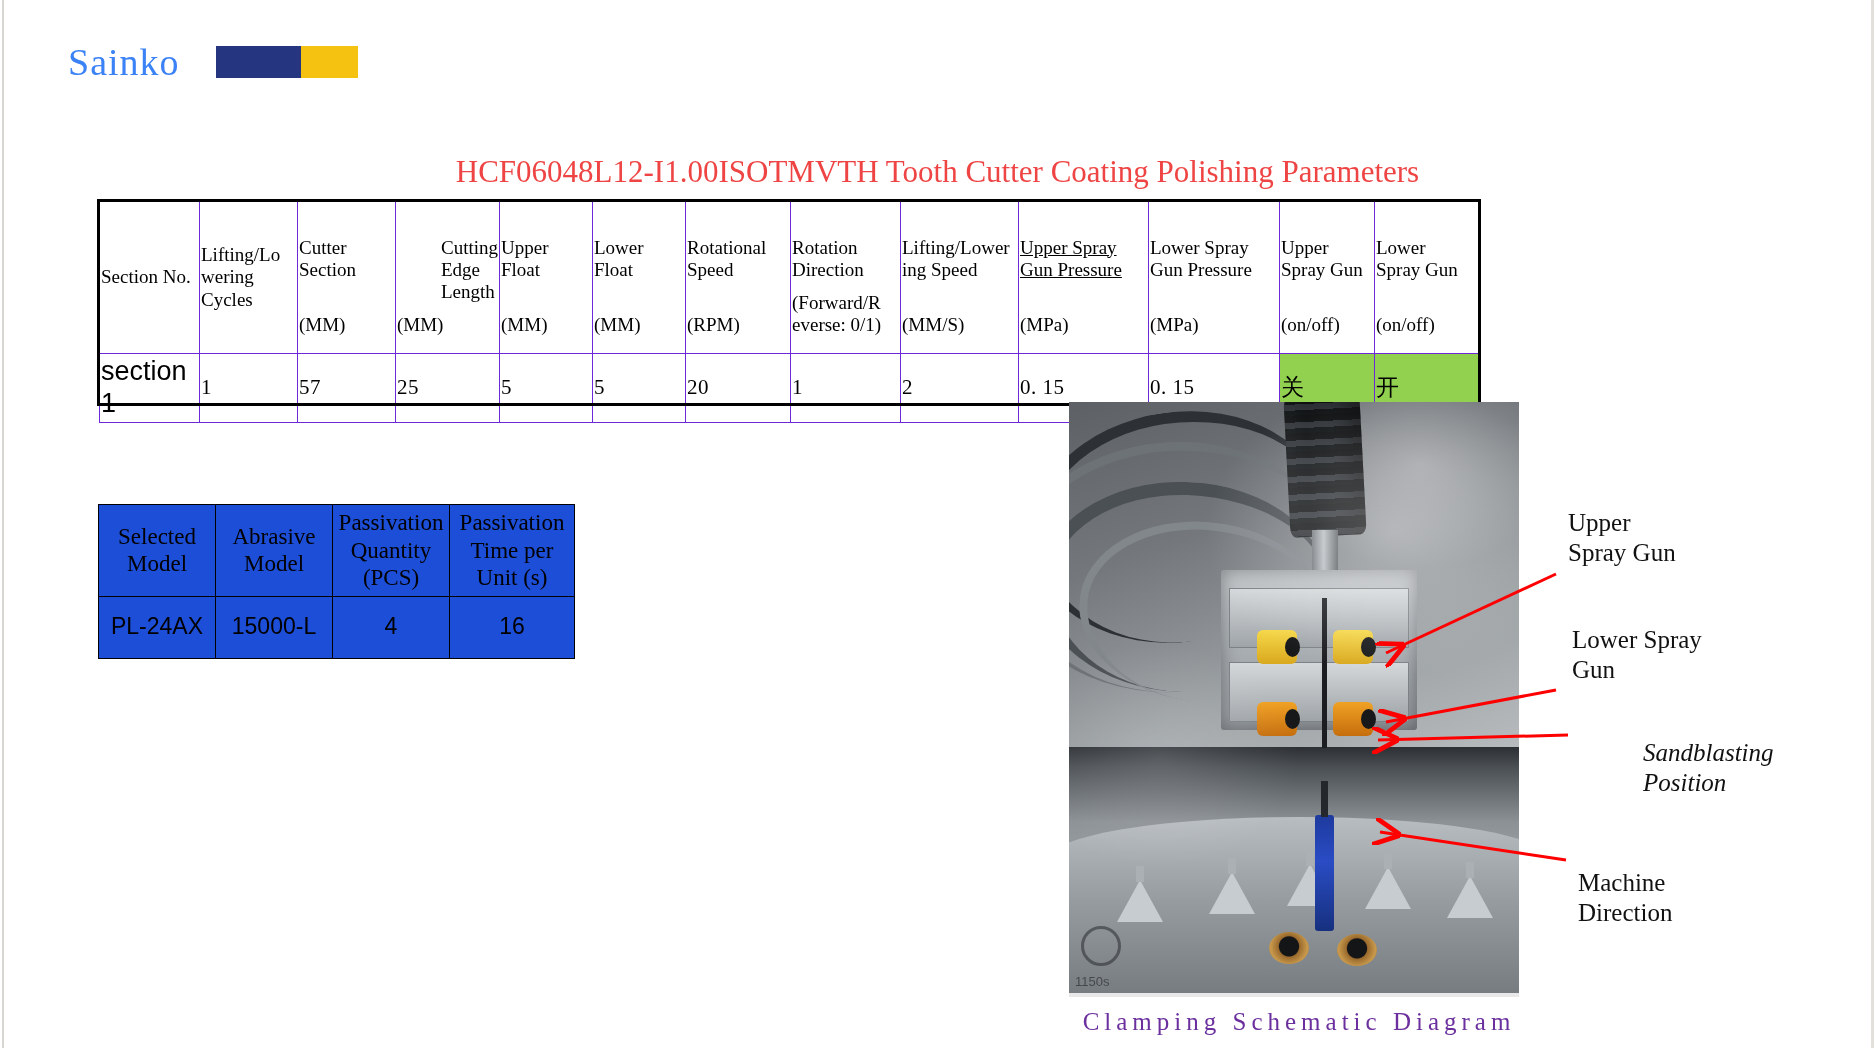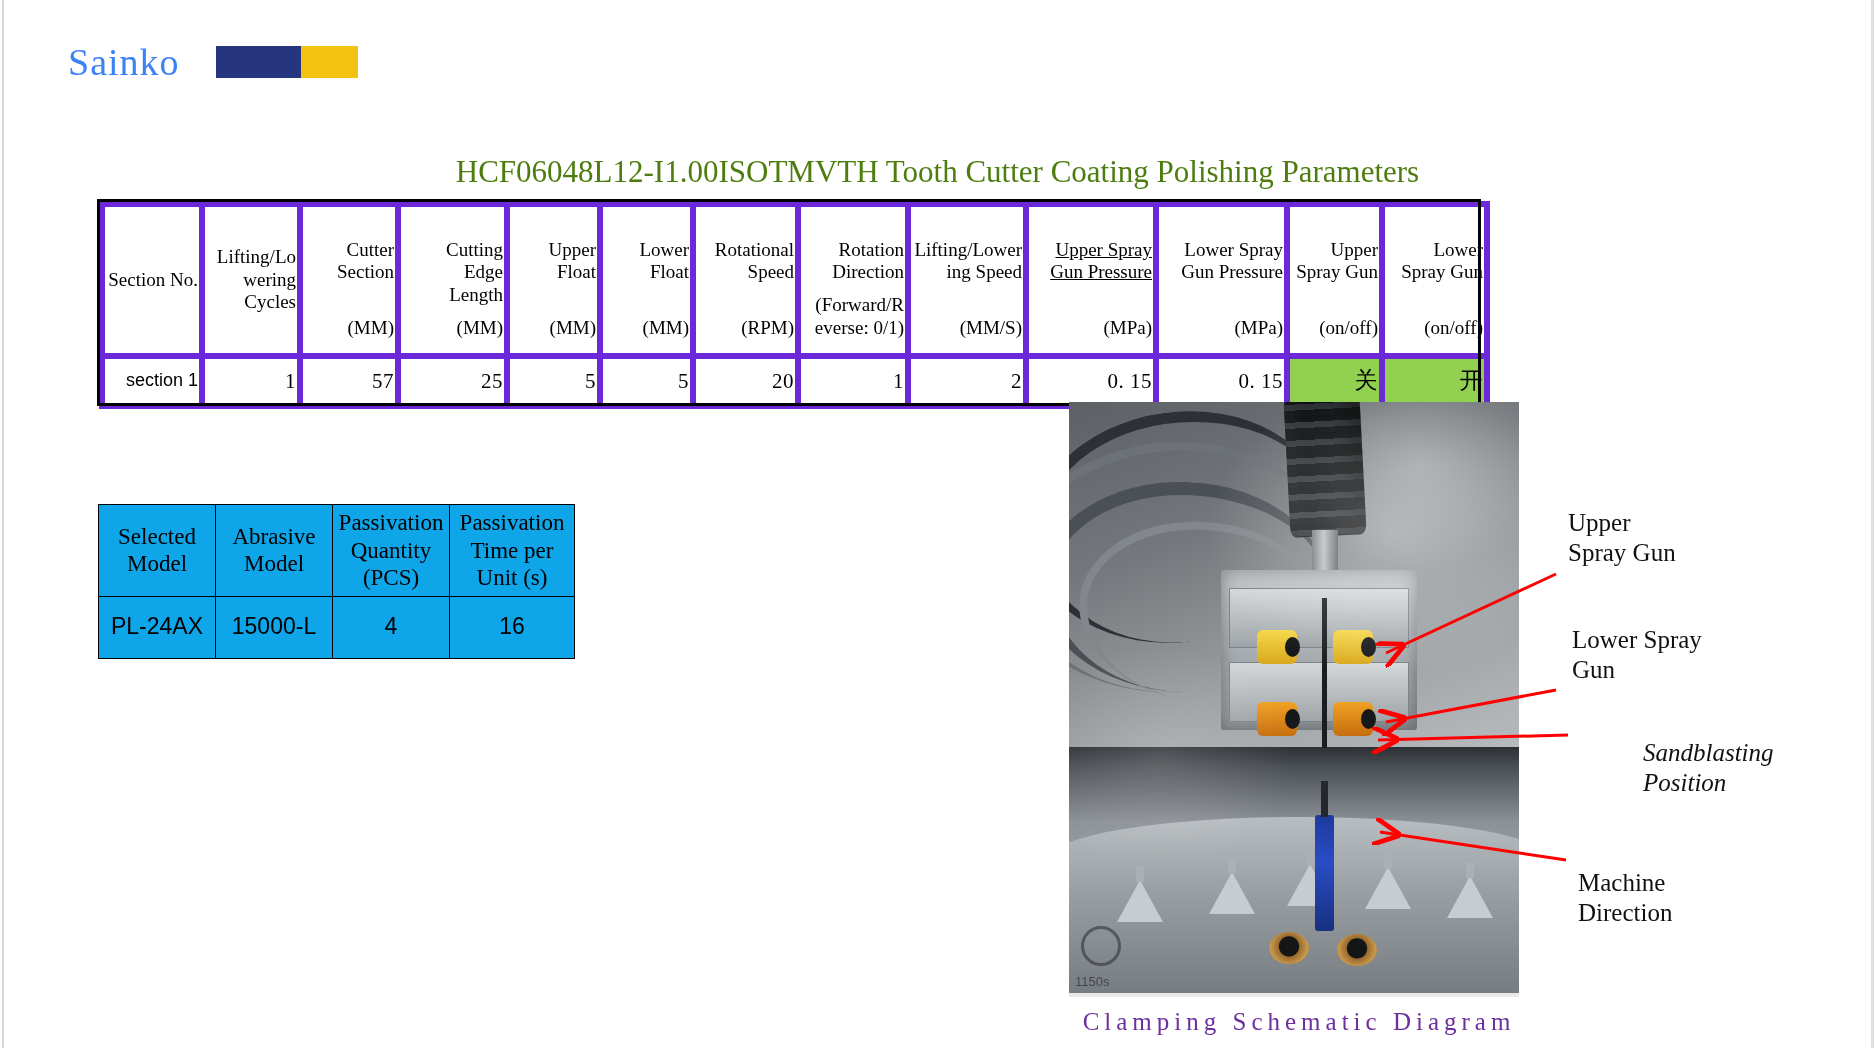--- a/index.html
+++ b/index.html
@@ -50,22 +50,22 @@
   }
 
   
   .params-table {
     position: absolute; left: 99px; top: 201px;
     border-collapse: collapse;
     table-layout: fixed;
     background: #fff;
   }
   .params-table td, .params-table th {
-    border: 6px solid #6d28d9;
-    text-align: right;
+    border: 1px solid #6d28d9;
+    text-align: left;
     vertical-align: middle;
     font-family: "Liberation Serif", serif;
     font-size: 19px;
     line-height: 1.18;
     padding: 2px 1px;
   }
   .params-table thead th {
     height: 152px;
     font-weight: normal;
   }
@@ -77,41 +77,41 @@
   .params-table thead th .hdr .unit { padding-bottom: 8px; }
   .params-table thead th.nounit .hdr { justify-content: center; }
   .params-table thead th.nounit .hdr .lbl { padding-top: 0; }
   .params-table tbody td {
     height: 50px;
     font-size: 21px;
     letter-spacing: 0.5px;
   }
   .params-table tbody td.section-cell {
     font-family: "Liberation Sans", sans-serif;
-    font-size: 18px;
+    font-size: 27px;
     letter-spacing: 0;
   }
   .params-table tbody td.green {
     background: #92d050;
     font-family: "DejaVu Sans", sans-serif;
     font-size: 23px;
   }
   
   .params-wrap-border {
     position: absolute; left: 97px; top: 199px;
     border: 3px solid #000;
     pointer-events: none;
   }
 
   
   .abrasive-table {
     position: absolute; left: 98px; top: 504px;
     border-collapse: collapse;
     table-layout: fixed;
-    background: #0ea5e9;
+    background: #1d4ed8;
   }
   .abrasive-table th, .abrasive-table td {
     border: 1px solid #000;
     text-align: center; vertical-align: middle;
     font-family: "Liberation Serif", serif;
     font-size: 23px;
     line-height: 1.2;
     font-weight: normal;
     padding: 4px 2px;
   }
@@ -294,21 +294,21 @@
 <div class="page-edge-right"></div>
 
 <div class="brand">
   <div class="brand-name">Sainko</div>
   <div class="brand-bar">
     <div class="blue" style="background: rgb(37, 53, 127);"></div>
     <div class="gold" style="background: rgb(245, 194, 17);"></div>
   </div>
 </div>
 
-<div class="doc-title" style="color: #4d7c0f;">HCF06048L12-I1.00ISOTMVTH Tooth Cutter Coating Polishing Parameters</div>
+<div class="doc-title" style="color: #ef4444;">HCF06048L12-I1.00ISOTMVTH Tooth Cutter Coating Polishing Parameters</div>
 
 <table class="params-table" id="params-table">
   <thead>
     <tr>
         <th class="nounit" style="width: 100px;">
           <div class="hdr">
             <div class="lbl" style="white-space: pre-line;">Section No.</div>
           </div>
         </th>
         <th class="nounit" style="width: 98px;">

